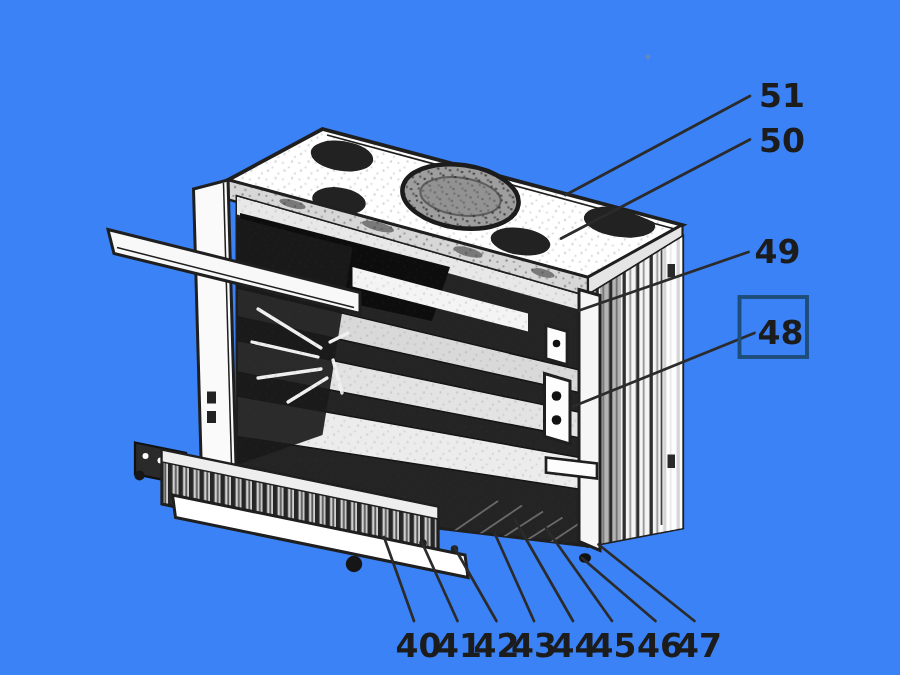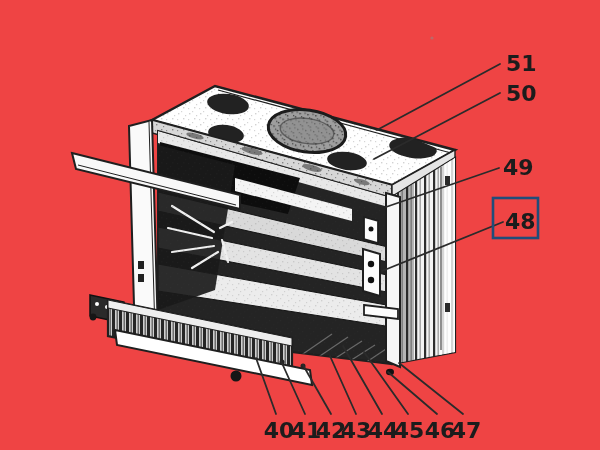--- a/index.html
+++ b/index.html
@@ -1,16 +1,16 @@
 <!DOCTYPE html>
 <html><head>
 <meta charset="utf-8">
 <style>
   html,body{margin:0;padding:0;background:#ffffff;}
-  .stage{position:relative;width:600px;height:450px;background:#ef4444;overflow:hidden;
+  .stage{position:relative;width:600px;height:450px;background:#3b82f6;overflow:hidden;
          font-family:"DejaVu Sans", sans-serif;}
   svg text{font-family:"DejaVu Sans", sans-serif;font-weight:bold;fill:#1c1c1c;}
   .callout{font-size:22px;cursor:pointer;}
   .lead{stroke:#2b2b2b;stroke-width:1.8;stroke-linecap:round;fill:none;}
   .ink{stroke:#1f1f1f;fill:none;}
 </style>
 </head>
 <body>
 
 <div class="stage">

